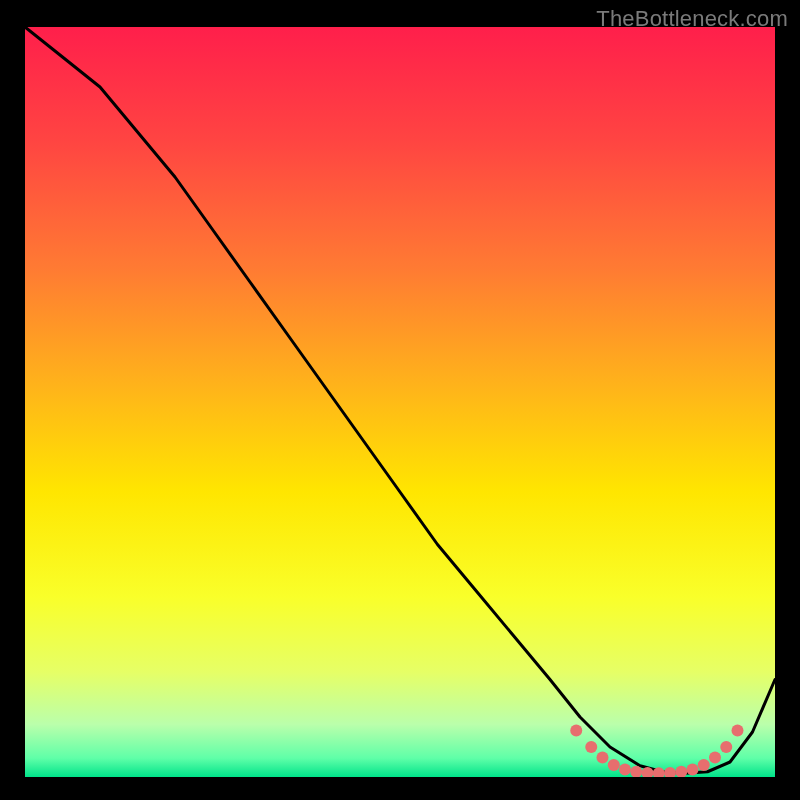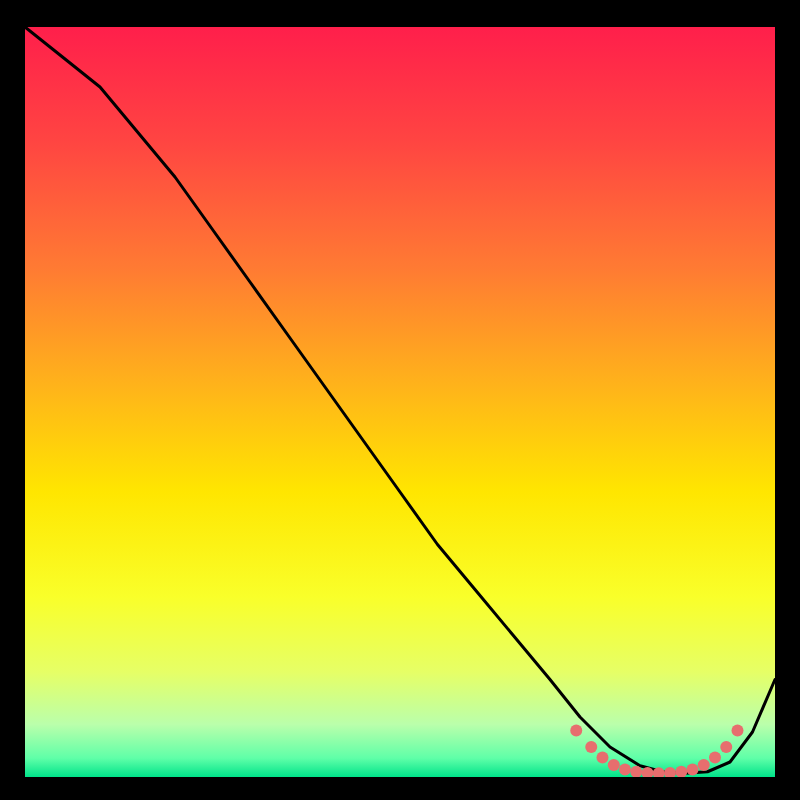--- a/index.html
+++ b/index.html
@@ -35,20 +35,21 @@
     top: 27px;
     width: 750px;
     height: 750px;
     display: block;
   }
 </style>
 </head>
 <body>
 
 <div class="frame">
+  <div class="watermark">TheBottleneck.com</div>
 
   <svg class="plot" viewBox="0 0 750 750" preserveAspectRatio="none">
     <defs>
       <linearGradient id="bg-grad" x1="0" y1="0" x2="0" y2="1">
           <stop offset="0%" stop-color="#ff1f4b"></stop>
           <stop offset="15%" stop-color="#ff4442"></stop>
           <stop offset="32%" stop-color="#ff7a33"></stop>
           <stop offset="48%" stop-color="#ffb41a"></stop>
           <stop offset="62%" stop-color="#ffe600"></stop>
           <stop offset="76%" stop-color="#f9ff2a"></stop>

